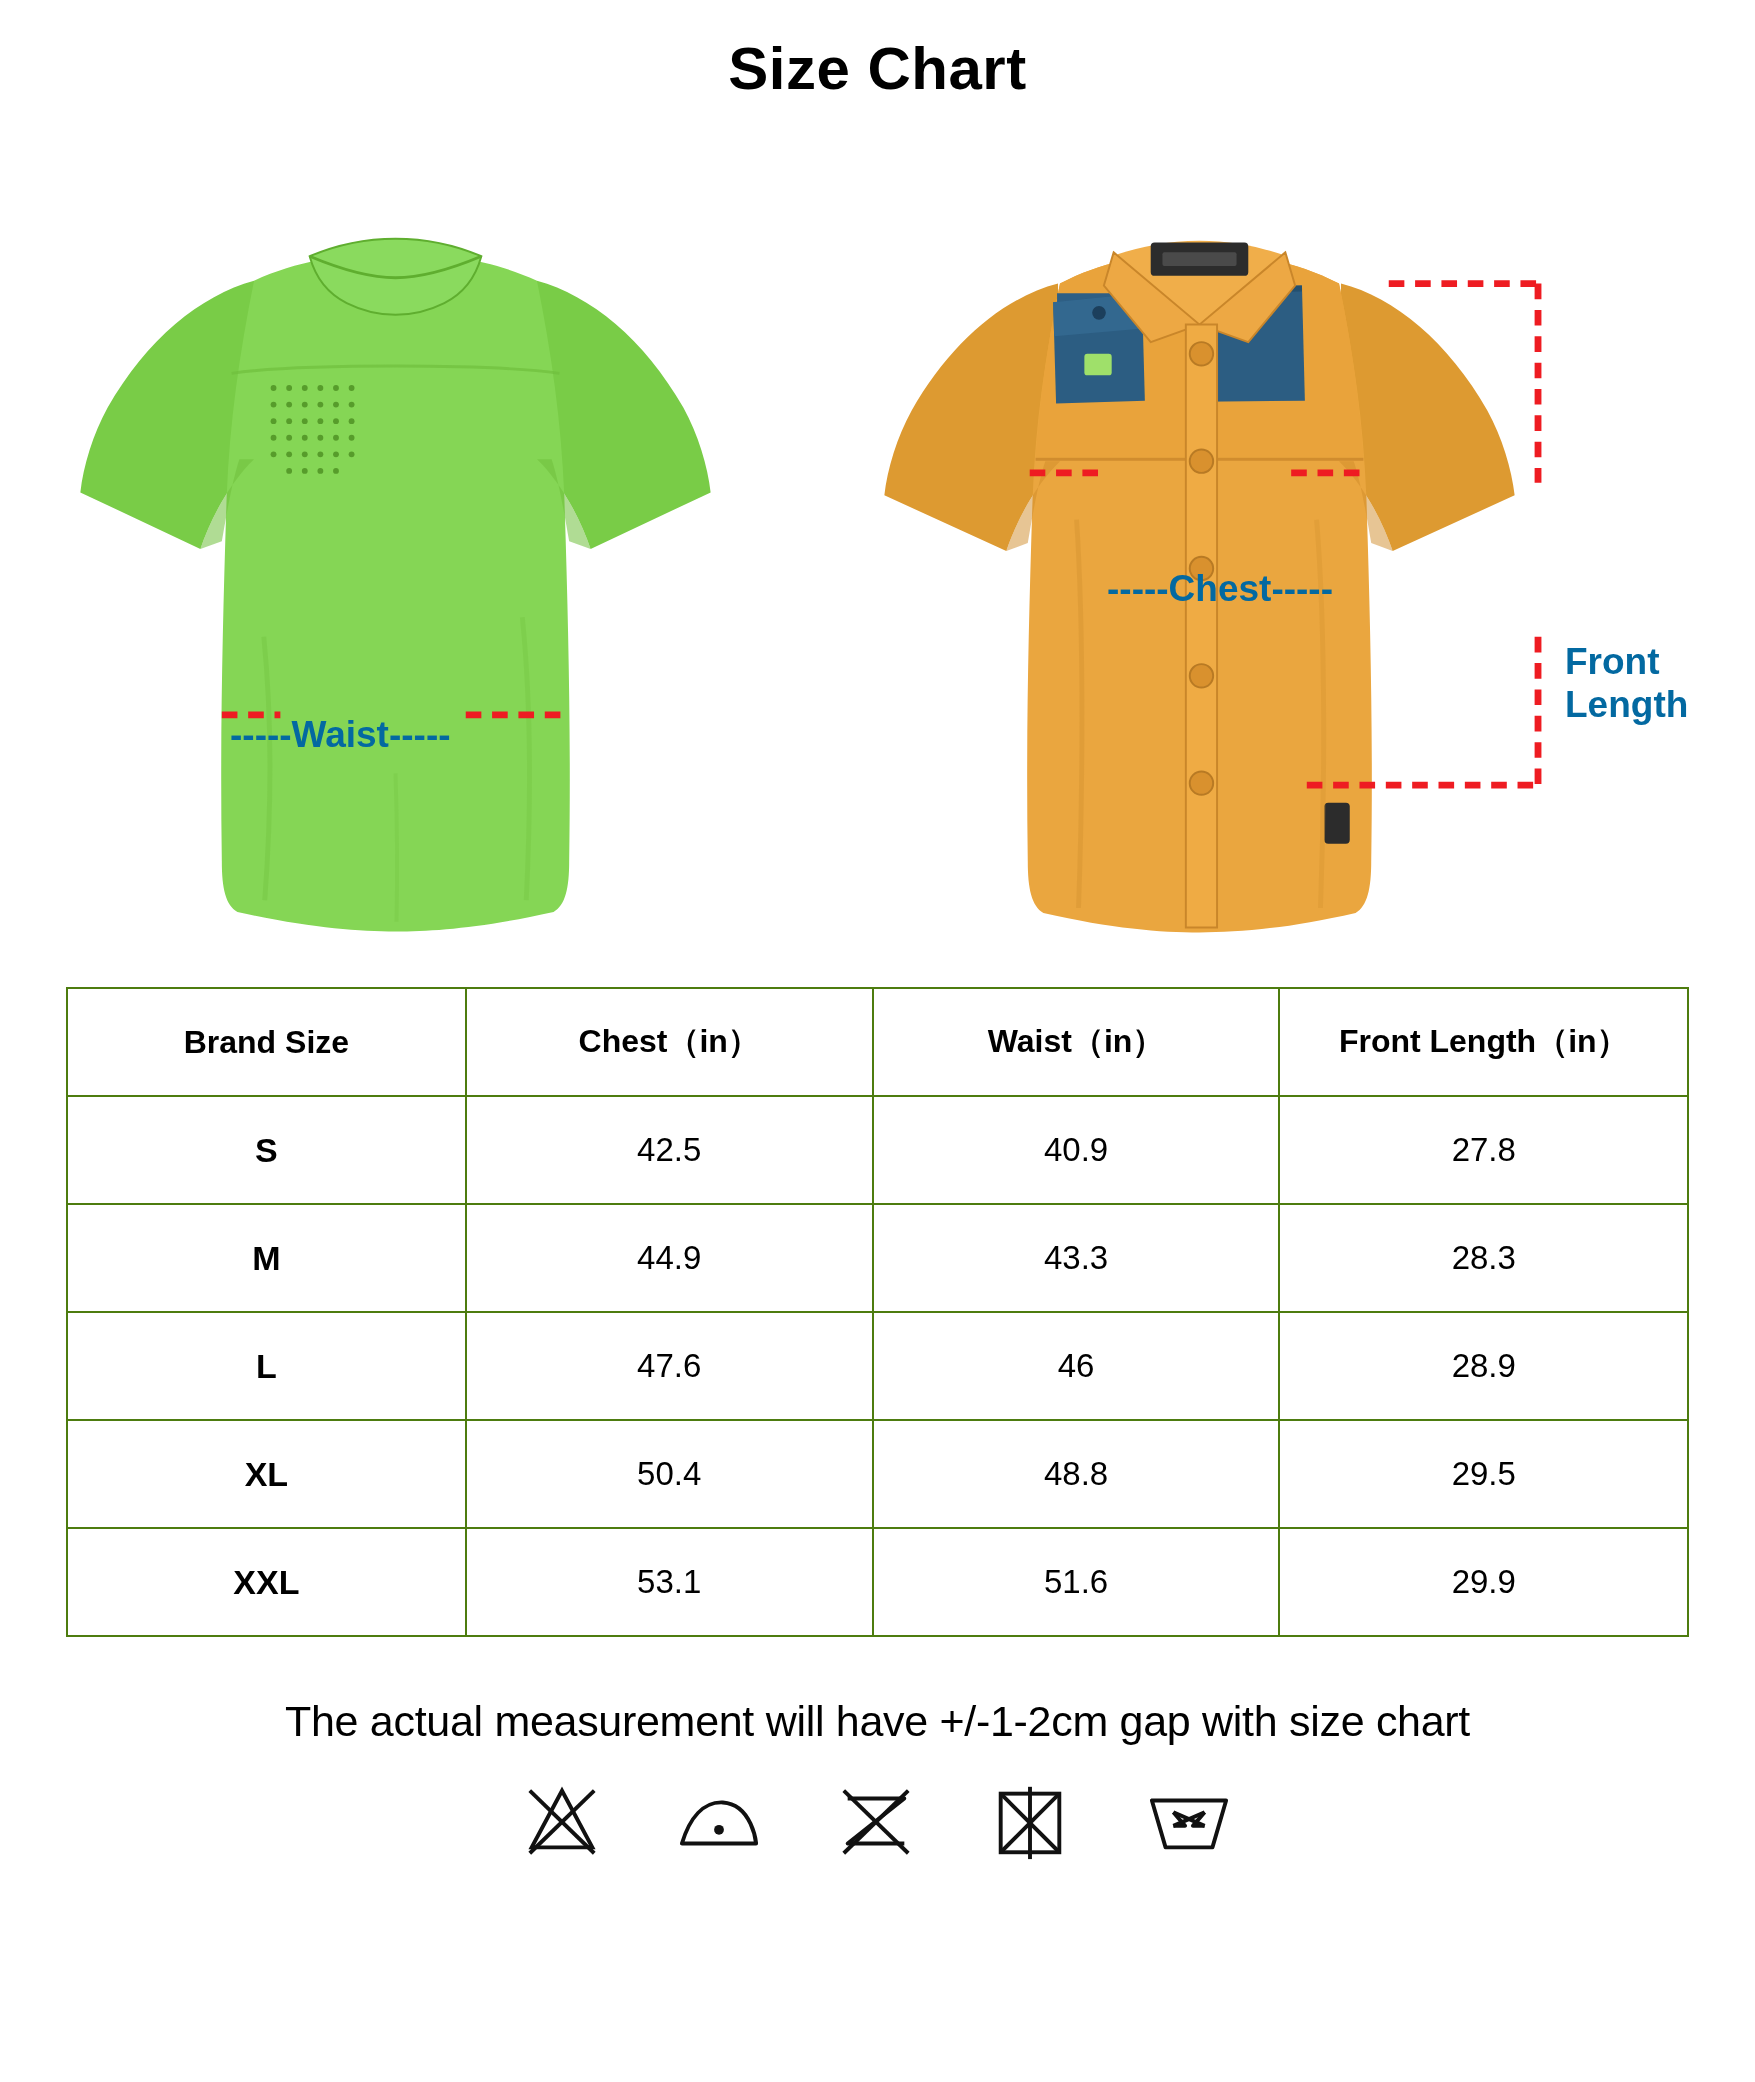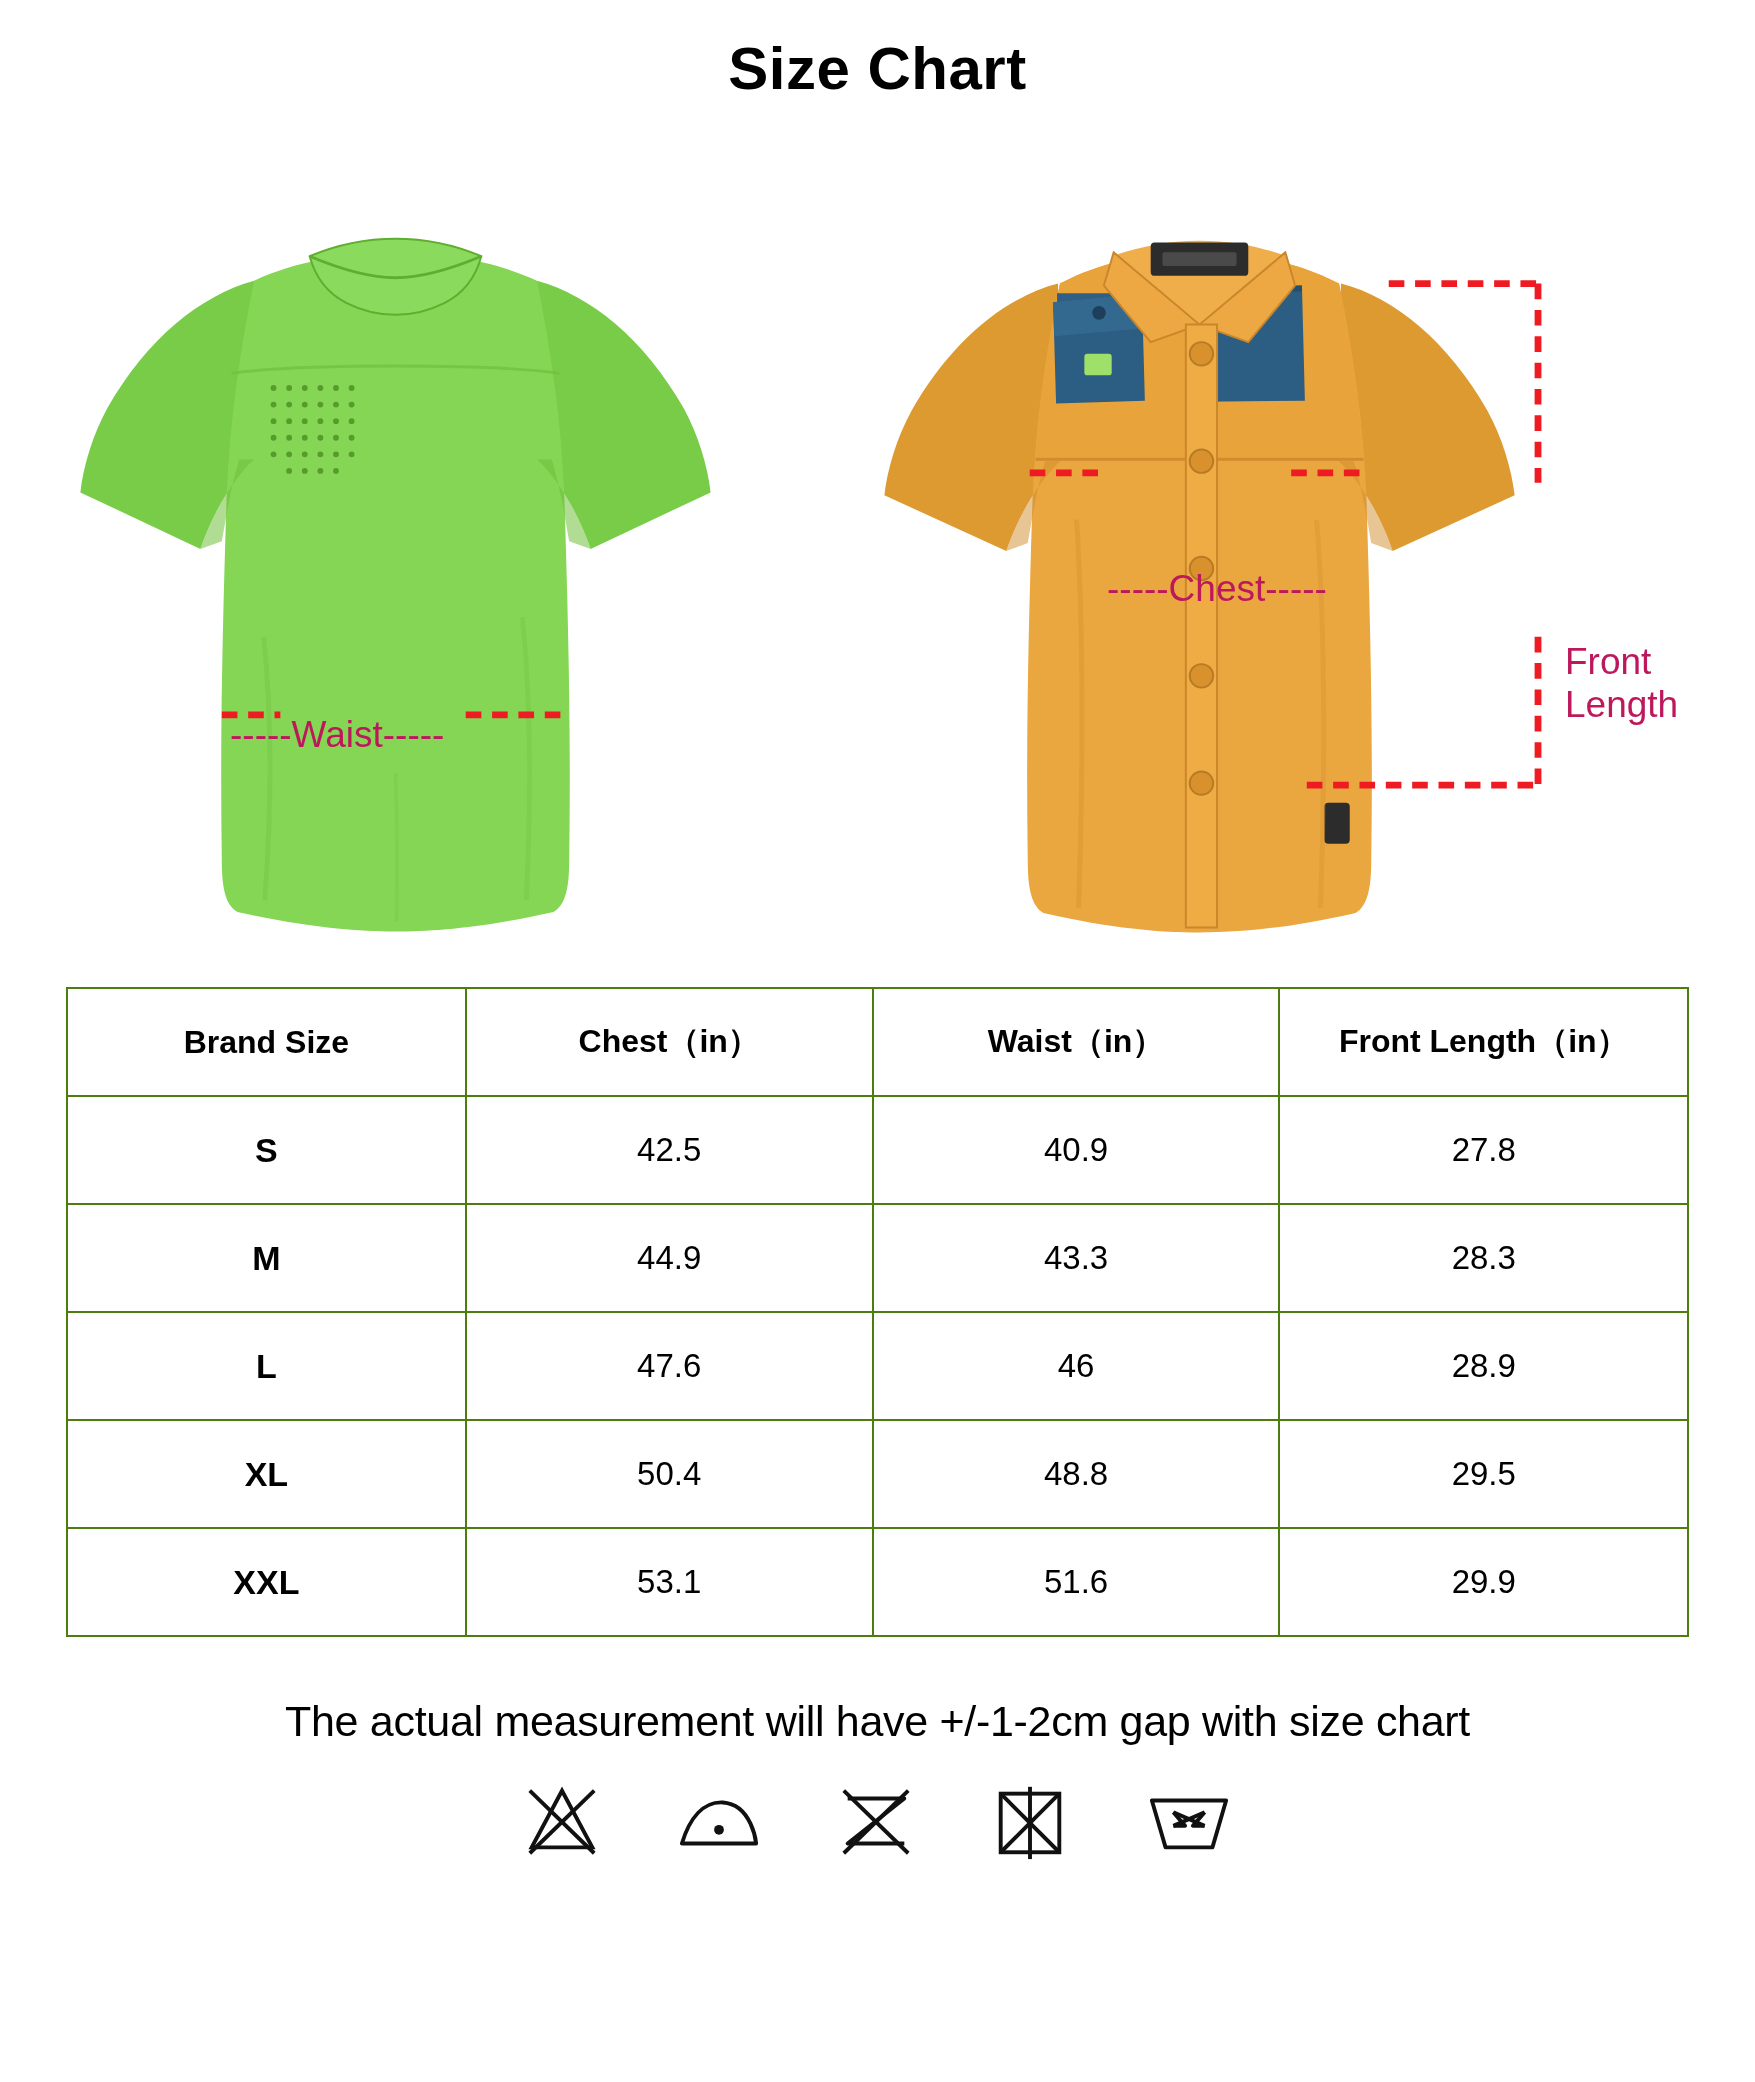--- a/index.html
+++ b/index.html
@@ -43,22 +43,22 @@
     top: 127px;
   }
   .shirt-back { left: 54px; }
   .shirt-front { left: 858px; }
 
   .shirt-svg { display: block; }
 
   
   .ann-label {
     position: absolute;
-    color: #be185d;
-    font-weight: normal;
+    color: #0369a1;
+    font-weight: bold;
     font-size: 37px;
     font-family: "Liberation Sans", sans-serif;
     white-space: nowrap;
   }
   .waist-label {
     left: 230px;
     top: 614px;
     text-align: center;
   }
   .chest-label {

